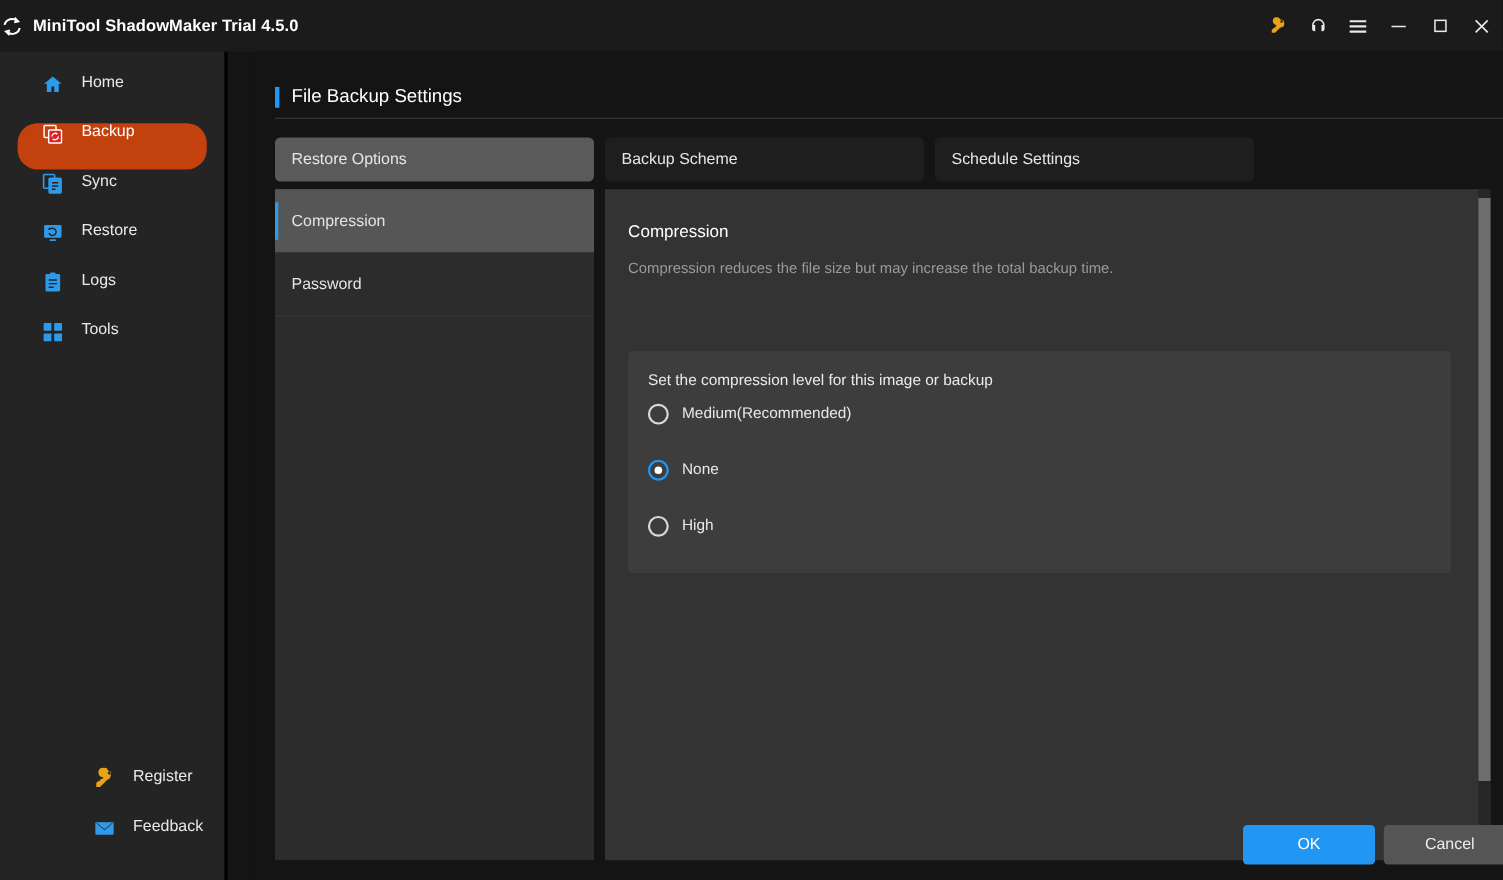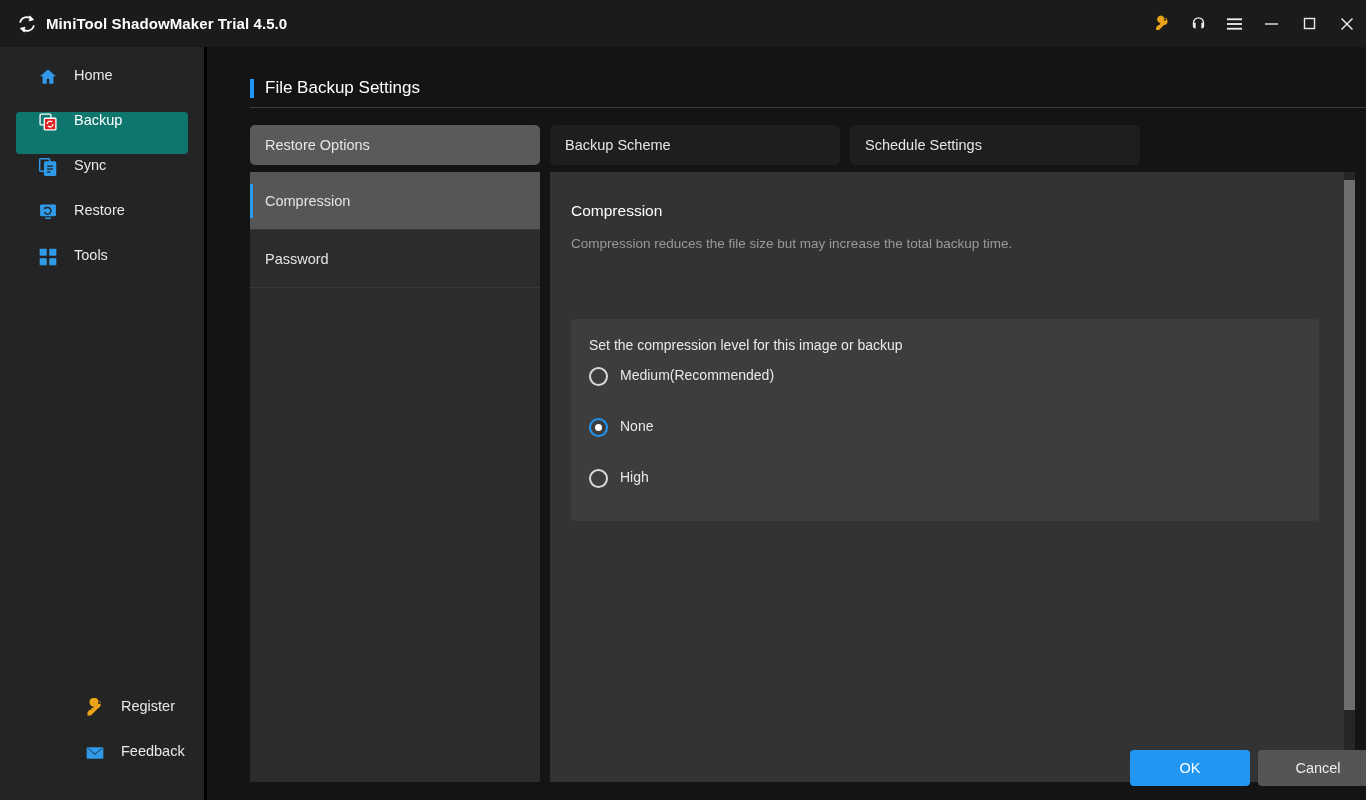--- a/index.html
+++ b/index.html
@@ -11,21 +11,21 @@
     -webkit-font-smoothing: antialiased;
   }
 
   
   .titlebar {
     position: absolute; top: 0; left: 0;
     width: 1366px; height: 47px;
     background: #1b1b1b;
     display: flex; align-items: center;
   }
-  .title-left { display: flex; align-items: center; padding-left: 16px; gap: 8px; }
+  .title-left { display: flex; align-items: center; padding-left: 0; gap: 8px; }
   .app-logo { width: 22px; height: 22px; display: block; }
   .app-title {
     font-size: 15px; font-weight: bold; color: #ffffff;
     letter-spacing: 0.1px;
   }
   .title-right {
     margin-left: auto; display: flex; align-items: center; height: 47px;
   }
   .tb-btn {
     width: 36px; height: 47px;
@@ -48,21 +48,21 @@
   .nav-list { padding-top: 17px; }
   .nav-item {
     position: relative;
     display: flex; align-items: flex-start;
     height: 42px;
     margin: 3px 16px;
     border-radius: 4px;
     padding-left: 22px;
     gap: 16px;
   }
-  .nav-item.active { background: #0f766e; }
+  .nav-item.active { background: #c2410c; border-radius: 18px; }
   .nav-icon { width: 20px; height: 20px; flex: 0 0 20px; display: block; }
   .nav-label { font-size: 14.5px; color: #e9e9e9; }
   .nav-item.active .nav-label { color: #ffffff; }
 
   .nav-bottom { position: absolute; bottom: 12px; left: 0; width: 204px; padding-left: 47px; }
 
   
   .main {
     position: absolute; top: 47px; left: 207px;
     width: 1159px; height: 753px;
@@ -280,20 +280,32 @@
           <rect x="2.5" y="3" width="19" height="14" rx="1.5"></rect>
           <path d="M9 7.5a4 4 0 1 1-1.2 4.4" fill="none" stroke="#242424" stroke-width="1.6"></path>
           <path d="M8.6 5.2l.8 2.9-2.9.5" fill="#242424"></path>
           <rect x="8.5" y="18.5" width="7" height="2" rx="0.8"></rect>
         </svg>
       </span>
       <span class="nav-label">Restore</span>
     </div>
 
 
+    <div class="nav-item">
+      <span class="nav-icon">
+        <svg class="nav-icon" viewBox="0 0 24 24" fill="#2f9ae8">
+          <rect x="4" y="2.5" width="16" height="19" rx="1.5"></rect>
+          <rect x="9" y="1" width="6" height="3.5" rx="1" fill="#2f9ae8"></rect>
+          <line x1="7.5" y1="9" x2="16.5" y2="9" stroke="#242424" stroke-width="1.6"></line>
+          <line x1="7.5" y1="13" x2="16.5" y2="13" stroke="#242424" stroke-width="1.6"></line>
+          <line x1="7.5" y1="17" x2="13" y2="17" stroke="#242424" stroke-width="1.6"></line>
+        </svg>
+      </span>
+      <span class="nav-label">Logs</span>
+    </div>
 
     <div class="nav-item">
       <span class="nav-icon">
         <svg class="nav-icon" viewBox="0 0 24 24" fill="#2f9ae8">
           <rect x="2" y="2" width="8.5" height="8.5" rx="0.8"></rect>
           <rect x="13.5" y="2" width="8.5" height="8.5" rx="0.8"></rect>
           <rect x="2" y="13.5" width="8.5" height="8.5" rx="0.8"></rect>
           <rect x="13.5" y="13.5" width="8.5" height="8.5" rx="0.8"></rect>
         </svg>
       </span>

